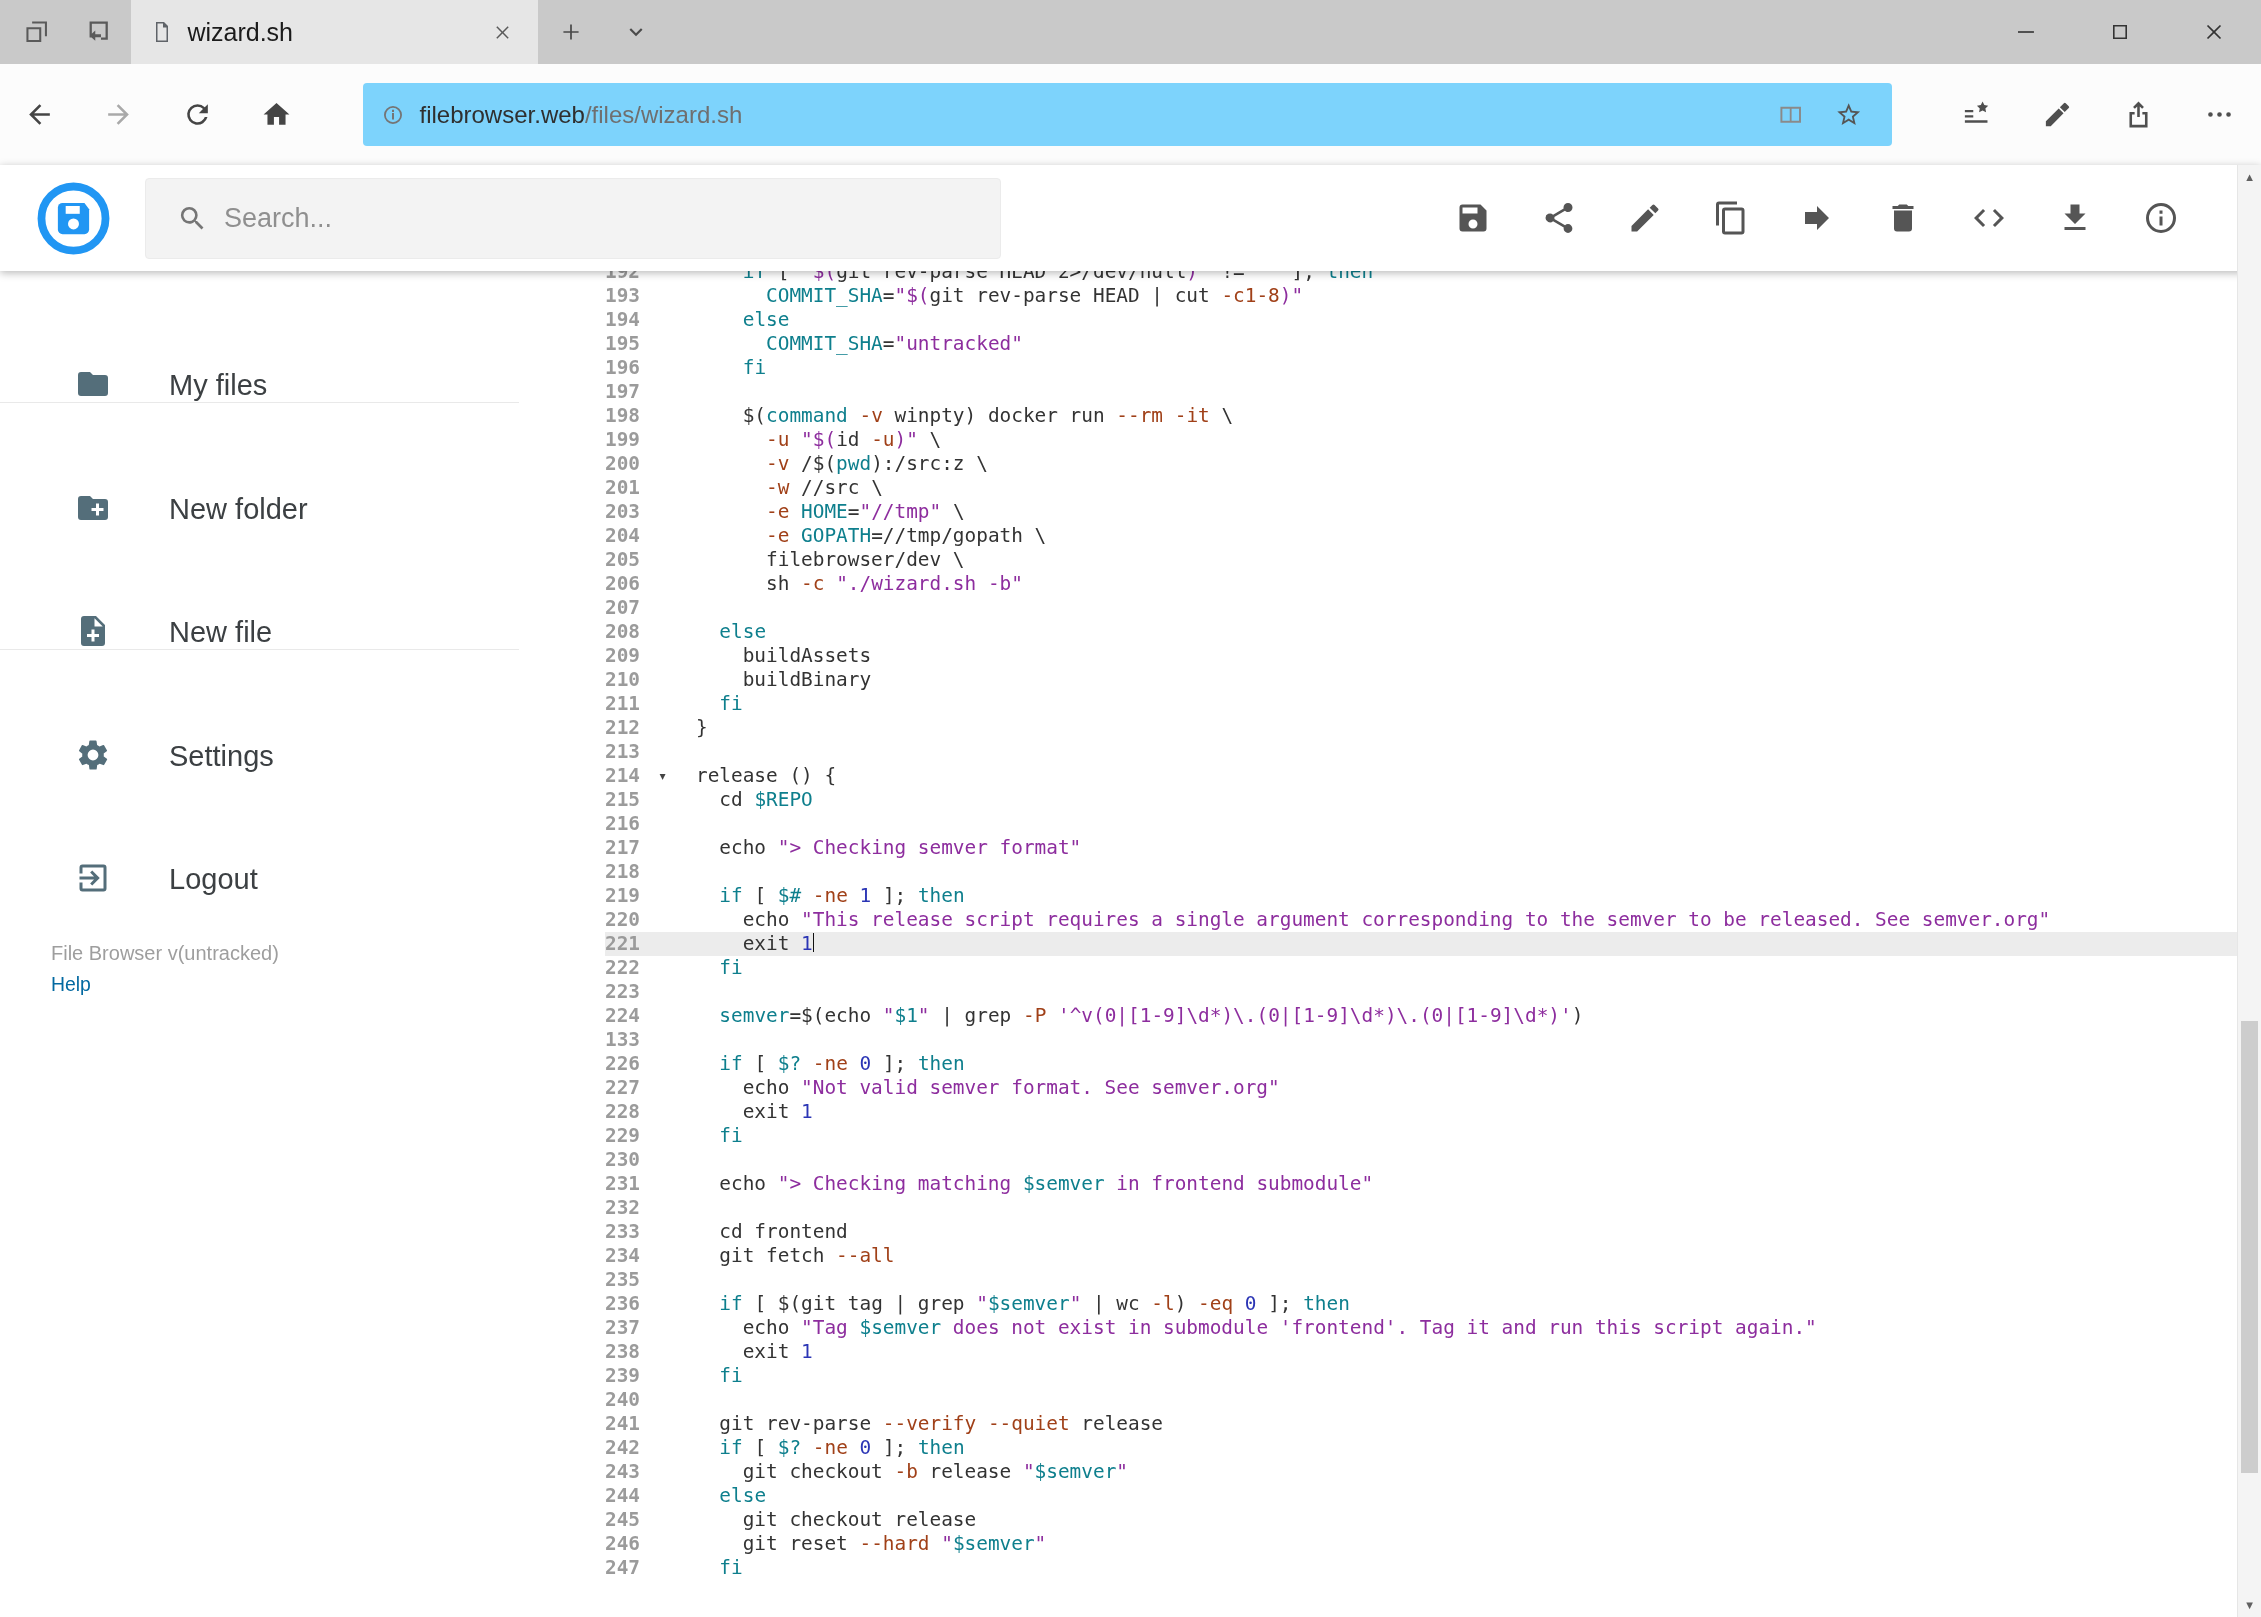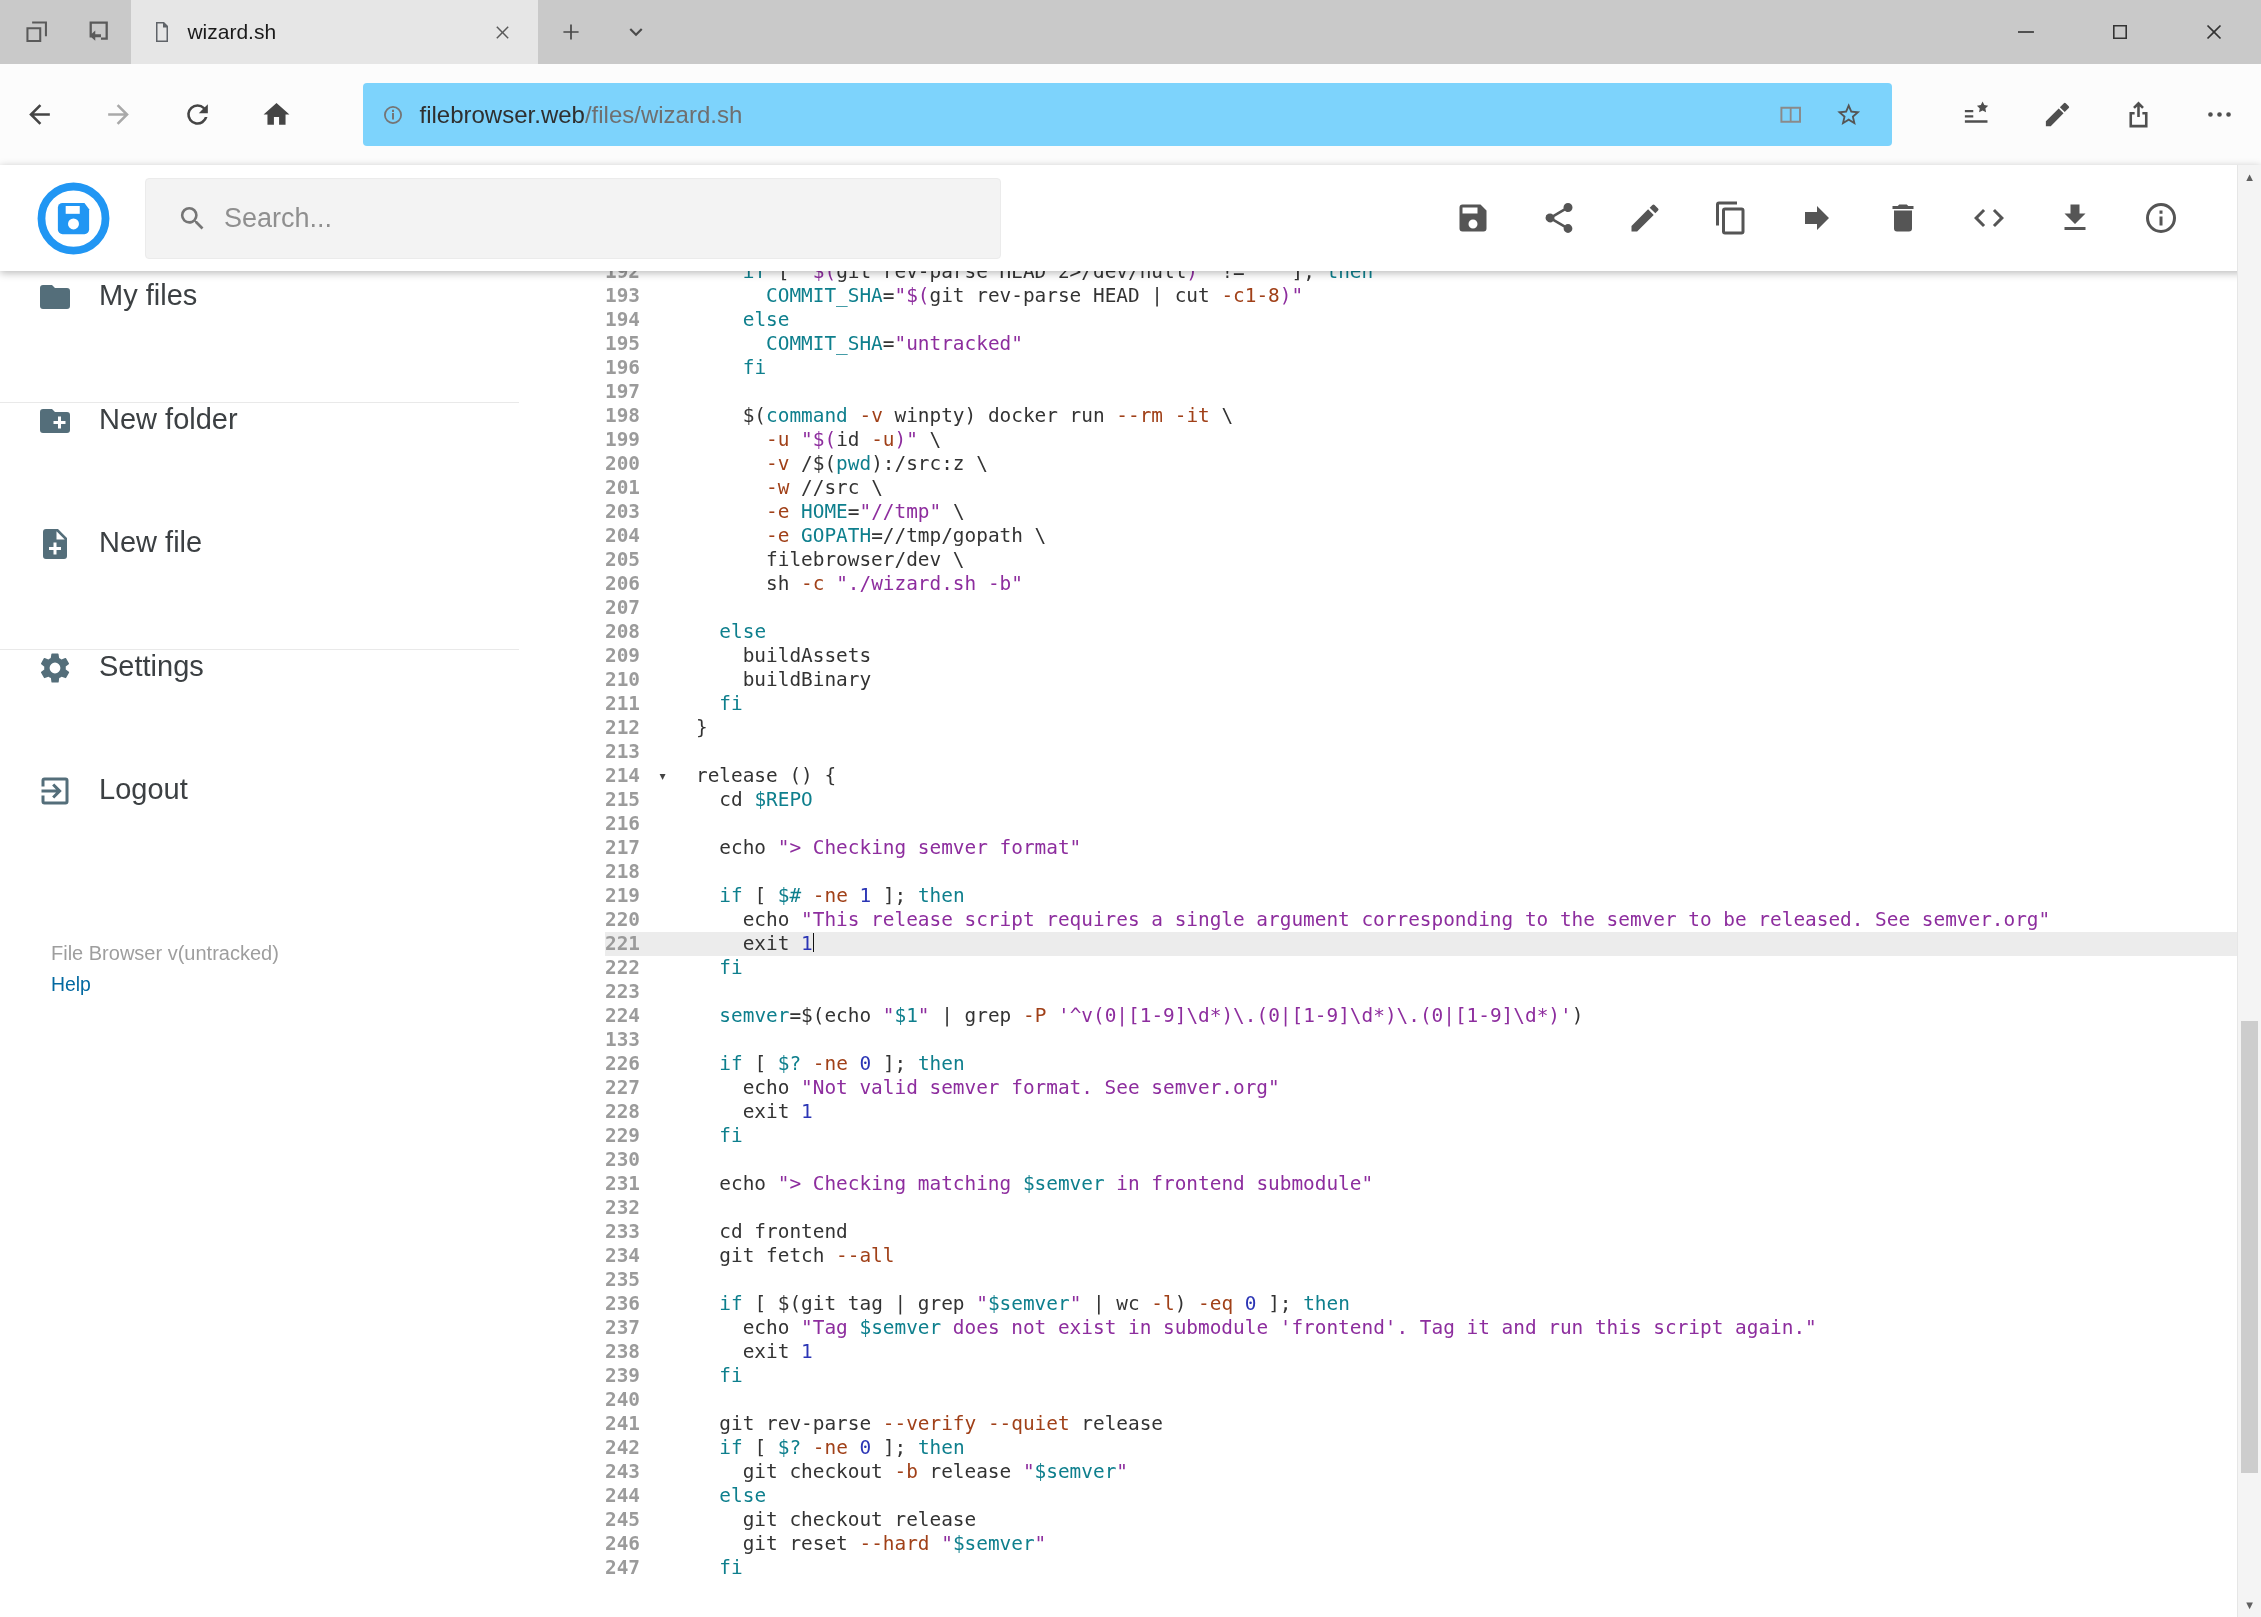--- a/index.html
+++ b/index.html
@@ -7,21 +7,21 @@
               font-family:"Liberation Sans", sans-serif; }
   .btn { display:flex; align-items:center; justify-content:center; cursor:default; flex:0 0 auto; }
 
   
   .tabbar { position:absolute; left:0; top:0; width:100%; height:64px; background:#c9c9c9;
             display:flex; align-items:stretch; }
   #tabstrip-icons { display:flex; align-items:center; padding-left:21px; gap:31px; }
   .strip-btn { width:31px; height:64px; }
   .tab { display:flex; align-items:center; background:#e6e6e6; height:64px; width:407px;
          margin-left:17px; padding:0 19.4px; }
-  .tab-title { margin-left:13px; font-size:21px; color:#1b1b1b; flex:1; white-space:nowrap; overflow:hidden; }
+  .tab-title { margin-left:13px; font-size:25px; color:#1b1b1b; flex:1; white-space:nowrap; overflow:hidden; }
   .tab-close { width:32px; height:64px; }
   #tab-actions { display:flex; align-items:center; margin-left:12px; gap:22.6px; }
   .tabact-btn { width:42px; height:64px; }
   #win-controls { margin-left:auto; display:flex; }
   .win-btn { width:94px; height:64px; }
 
   
   .navbar { position:absolute; top:64px; left:0; width:100%; height:102px; background:#fcfcfc;
             border-bottom:0.8px solid #e2e2e2; display:flex; align-items:center; }
   #nav-icons { display:flex; }
@@ -47,21 +47,21 @@
                border:0.8px solid #ebebeb; border-radius:4px; display:flex; align-items:center; }
   .searchbox .search-glyph { margin-left:31px; display:flex; }
   .search-input { border:none; outline:none; background:transparent; font-size:27px; color:#333;
                   margin-left:16px; width:694px; font-family:inherit; }
   .search-input::placeholder { color:#8f8f8f; opacity:1; }
   #app-toolbar { margin-left:auto; margin-right:57px; display:flex; }
   .tool-btn { width:86px; height:81px; }
 
   
   .sidebar { position:absolute; left:0; top:271px; width:605px; bottom:0; background:#fff; padding-top:8px; }
-  .side-item { height:123px; display:flex; align-items:flex-start; padding-left:37px; }
+  .side-item { height:123px; display:flex; align-items:flex-end; padding-left:75px;gap:32px; }
   .side-label { margin-left:26px; font-size:29px; color:#3c4043; }
   .side-divider { height:0.8px; background:#e9e9e9; margin-right:86px; }
   .sidebar-footer { position:absolute; left:51px; top:668px; font-size:20px; color:#9e9e9e; line-height:29px; }
   .footer-help { display:block; margin-top:1.6px; font-size:19.4px; color:#0369a1; text-decoration:none; }
 
   
   .editor { position:absolute; left:605px; top:271px; right:24px; bottom:0; overflow:hidden;
             font-family:"DejaVu Sans Mono", monospace; font-size:19.4px; color:#333; background:#fff; }
   .lines { margin-top:-11.3px; }
   .code-row { display:flex; height:24px; line-height:24px; }

